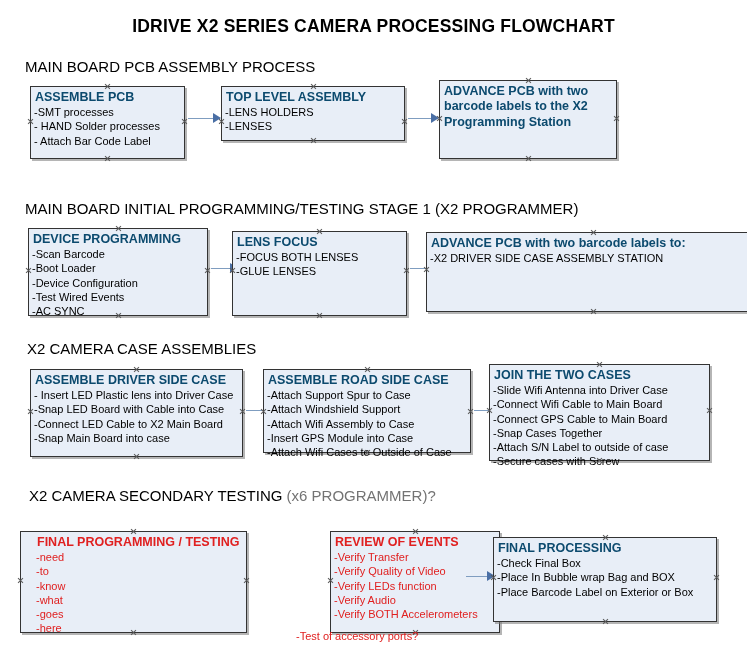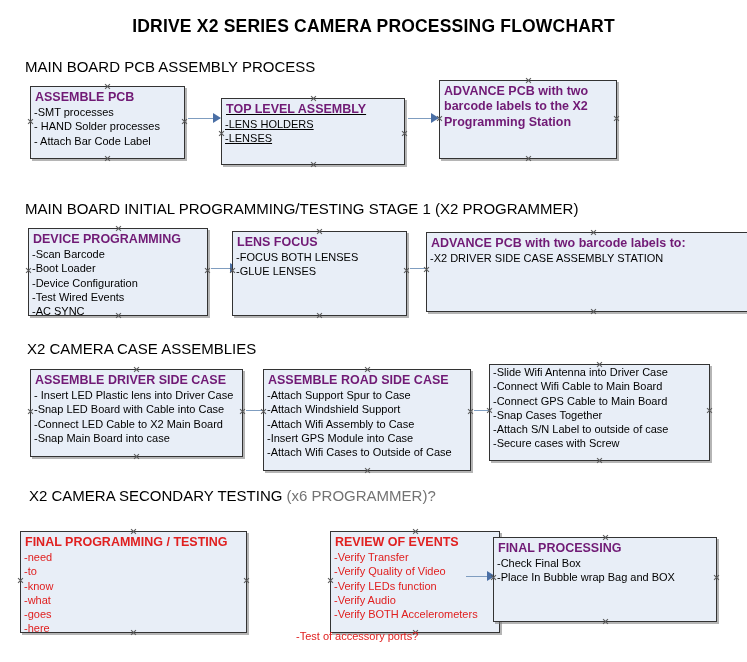--- a/index.html
+++ b/index.html
@@ -18,21 +18,21 @@
     position:absolute;font-size:15px;font-weight:normal;color:#000;white-space:nowrap;
   }
   .section-head .red{color:#737373;}
 
   .node{
     position:absolute;background:#e8eef7;border:1px solid #333;
     box-shadow:2px 2px 0 rgba(120,120,120,.55);
     box-sizing:border-box;overflow:visible;
   }
   .node .ttl{
-    font-size:12.5px;font-weight:bold;color:#701a75;line-height:1.12;
+    font-size:12.5px;font-weight:bold;color:#0c4a6e;line-height:1.12;
     padding:3px 0 1px 4px;white-space:nowrap;
   }
   .node .ln{
     font-size:11px;color:#000;line-height:1.30;padding-left:3px;white-space:nowrap;
   }
   .node.red .ttl,.node.red .ln{color:#e02020;}
   .node.tall-ttl .ttl{white-space:normal;line-height:1.22;padding-right:4px;}
 
   .handle{position:absolute;width:7px;height:7px;pointer-events:none;}
   .handle:before,.handle:after{
@@ -72,21 +72,21 @@
     <div class="handle" style="left:50%;margin-left:-3.5px;top:-4px;"></div>
     <div class="handle" style="left:50%;margin-left:-3.5px;bottom:-4px;"></div>
     <div class="handle" style="right:-4px;top:31px;"></div>
   </div>
 
   <div class="conn" style="left:188px;top:113px;width:32px;">
     <div class="shaft"></div>
     <div class="head"></div>
   </div>
 
-  <div class="node" style="left:221px;top:98px;width:184px;height:67px;text-decoration:underline;">
+  <div class="node" style="left:221px;top:86px;width:184px;height:55px;">
     <div class="ttl">TOP LEVEL ASSEMBLY</div>
     <div class="ln">-LENS HOLDERS</div>
     <div class="ln">-LENSES</div>
     <div class="handle" style="left:-4px;top:31px;"></div>
     <div class="handle" style="left:50%;margin-left:-3.5px;top:-4px;"></div>
     <div class="handle" style="left:50%;margin-left:-3.5px;bottom:-4px;"></div>
     <div class="handle" style="right:-4px;top:31px;"></div>
   </div>
 
   <div class="conn" style="left:408px;top:113px;width:30px;">
@@ -162,56 +162,57 @@
     <div class="handle" style="left:50%;margin-left:-3.5px;top:-4px;"></div>
     <div class="handle" style="left:50%;margin-left:-3.5px;bottom:-4px;"></div>
     <div class="handle" style="right:-4px;top:38px;"></div>
   </div>
 
   <div class="conn" style="left:246px;top:405px;width:24px;">
     <div class="shaft"></div>
     <div class="head"></div>
   </div>
 
-  <div class="node" style="left:263px;top:369px;width:208px;height:102px;">
+  <div class="node" style="left:263px;top:369px;width:208px;height:84px;">
     <div class="ttl">ASSEMBLE ROAD SIDE CASE</div>
     <div class="ln">-Attach Support Spur to Case</div>
     <div class="ln">-Attach Windshield Support</div>
     <div class="ln">-Attach Wifi Assembly to Case</div>
     <div class="ln">-Insert GPS Module into Case</div>
     <div class="ln">-Attach Wifi Cases to Outside of Case</div>
     <div class="handle" style="left:-4px;top:38px;"></div>
     <div class="handle" style="left:50%;margin-left:-3.5px;top:-4px;"></div>
     <div class="handle" style="left:50%;margin-left:-3.5px;bottom:-4px;"></div>
     <div class="handle" style="right:-4px;top:38px;"></div>
   </div>
 
   <div class="conn" style="left:474px;top:405px;width:22px;">
     <div class="shaft"></div>
     <div class="head"></div>
   </div>
 
   <div class="node" style="left:489px;top:364px;width:221px;height:97px;">
+    <div class="ttl">JOIN THE TWO CASES</div>
     <div class="ln">-Slide Wifi Antenna into Driver Case</div>
     <div class="ln">-Connect Wifi Cable to Main Board</div>
     <div class="ln">-Connect GPS Cable to Main Board</div>
     <div class="ln">-Snap Cases Together</div>
     <div class="ln">-Attach S/N Label to outside of case</div>
     <div class="ln">-Secure cases with Screw</div>
     <div class="handle" style="left:-4px;top:42px;"></div>
     <div class="handle" style="left:50%;margin-left:-3.5px;top:-4px;"></div>
     <div class="handle" style="left:50%;margin-left:-3.5px;bottom:-4px;"></div>
     <div class="handle" style="right:-4px;top:42px;"></div>
   </div>
 
   <div class="section-head" style="left:29px;top:487px;">
     <span>X2 CAMERA SECONDARY TESTING </span><span class="red">(x6 PROGRAMMER)?</span>
   </div>
 
-  <div class="node red" style="left:20px;top:531px;width:227px;height:102px;">
+  <div class="node red" style="left:20px;top:531px;width:227px;height:102px;padding-left:12px;">
     <div class="ttl">FINAL PROGRAMMING / TESTING</div>
     <div class="ln">-need</div>
     <div class="ln">-to</div>
     <div class="ln">-know</div>
     <div class="ln">-what</div>
     <div class="ln">-goes</div>
     <div class="ln">-here</div>
     <div class="handle" style="left:-4px;top:45px;"></div>
     <div class="handle" style="left:50%;margin-left:-3.5px;top:-4px;"></div>
     <div class="handle" style="left:50%;margin-left:-3.5px;bottom:-4px;"></div>
@@ -234,19 +235,20 @@
 
   <div class="conn" style="left:466px;top:571px;width:28px;">
     <div class="shaft"></div>
     <div class="head"></div>
   </div>
 
   <div class="node" style="left:493px;top:537px;width:224px;height:85px;">
     <div class="ttl">FINAL PROCESSING</div>
     <div class="ln">-Check Final Box</div>
     <div class="ln">-Place In Bubble wrap Bag and BOX</div>
+    <div class="ln">-Place Barcode Label on Exterior or Box</div>
     <div class="handle" style="left:-4px;top:36px;"></div>
     <div class="handle" style="left:50%;margin-left:-3.5px;top:-4px;"></div>
     <div class="handle" style="left:50%;margin-left:-3.5px;bottom:-4px;"></div>
     <div class="handle" style="right:-4px;top:36px;"></div>
   </div>
 
 </div>
 
 </body></html>

